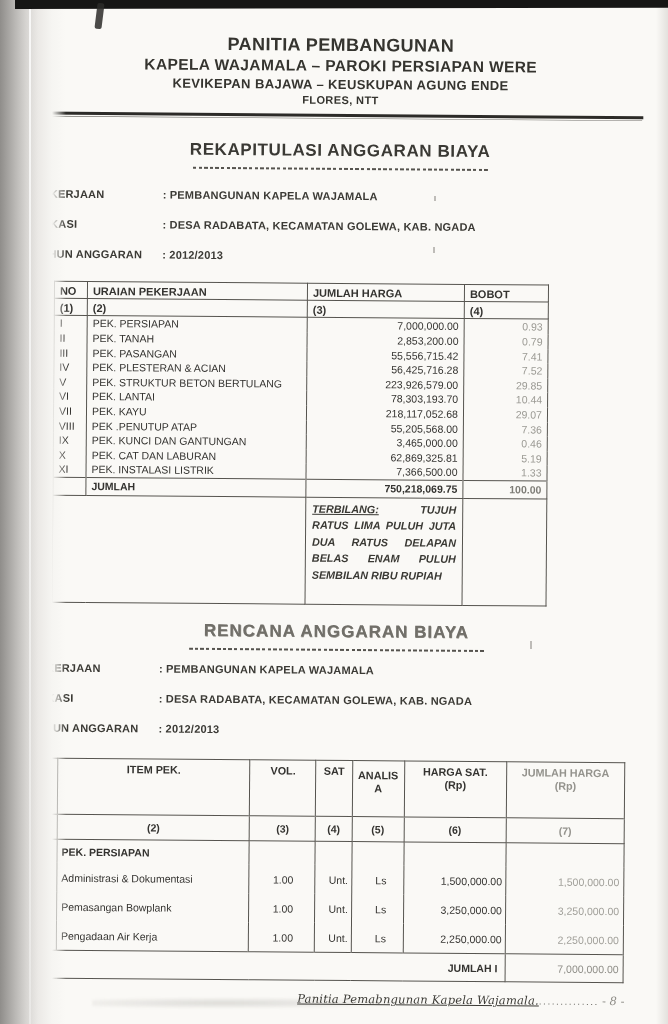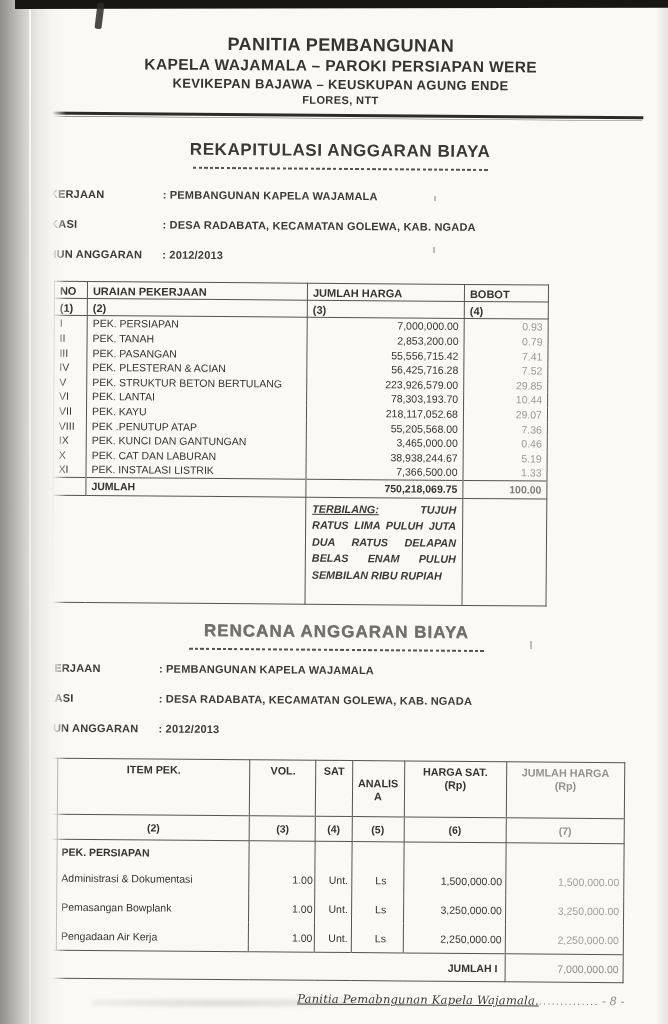--- a/index.html
+++ b/index.html
@@ -92,26 +92,26 @@
   .t2 thead tr.hrow1 th{
     border-top:1px solid #56544f;height:50px;vertical-align:top;padding-top:4px;
     font-weight:700;font-size:10.8px;text-align:center;
   }
   .t2 thead tr.hrow2 th{
     border-top:1px solid #56544f;border-bottom:1px solid #56544f;
     height:22px;font-weight:700;text-align:center;font-size:10.5px;
   }
   .t2 .rp-line{margin-top:1px;font-weight:700;}
   .t2 .faded-col{color:#94938d;}
-  .t2 .th-analisa-inner{width:46px;margin:12px auto;word-break:break-all;line-height:13px;}
+  .t2 .th-analisa-inner{width:46px;margin:4px auto;word-break:break-all;line-height:13px;}
   .t2 td{padding:0 4px;white-space:nowrap;}
   .t2 tr.section-row td{height:23px;vertical-align:middle;font-weight:700;}
   .t2 tr.item-row td{height:29px;vertical-align:middle;}
   .t2 .c2-no{padding-left:6px;}
-  .t2 .c2-vol{text-align:right;padding-right:2px;}
+  .t2 .c2-vol{text-align:center;padding-right:2px;}
   .t2 .c2-sat{padding-left:13px;}
   .t2 .c2-analisa{text-align:center;padding-left:11px;}
   .t2 .c2-hsat{text-align:right;padding-right:3px;}
   .t2 .c2-jml{text-align:right;padding-right:4px;color:#a09f99;}
   .t2 tr.total2-row td{
     border-top:1px solid #56544f;border-bottom:1px solid #56544f;height:27px;vertical-align:middle;
   }
   .t2 .total2-label{text-align:right;font-weight:700;padding-right:7px;}
   .t2 .total2-value{text-align:right;padding-right:4px;color:#8f8e88;}
   
@@ -231,21 +231,21 @@
       </tr>
       <tr>
         <td>IX</td>
         <td>PEK. KUNCI DAN GANTUNGAN</td>
         <td class="c-harga">3,465,000.00</td>
         <td class="c-bobot">0.46</td>
       </tr>
       <tr>
         <td>X</td>
         <td>PEK. CAT DAN LABURAN</td>
-        <td class="c-harga">38,938,244.67</td>
+        <td class="c-harga">62,869,325.81</td>
         <td class="c-bobot">5.19</td>
       </tr>
       <tr>
         <td>XI</td>
         <td>PEK. INSTALASI LISTRIK</td>
         <td class="c-harga">7,366,500.00</td>
         <td class="c-bobot">1.33</td>
       </tr>
       <tr class="total-row">
         <td></td>

